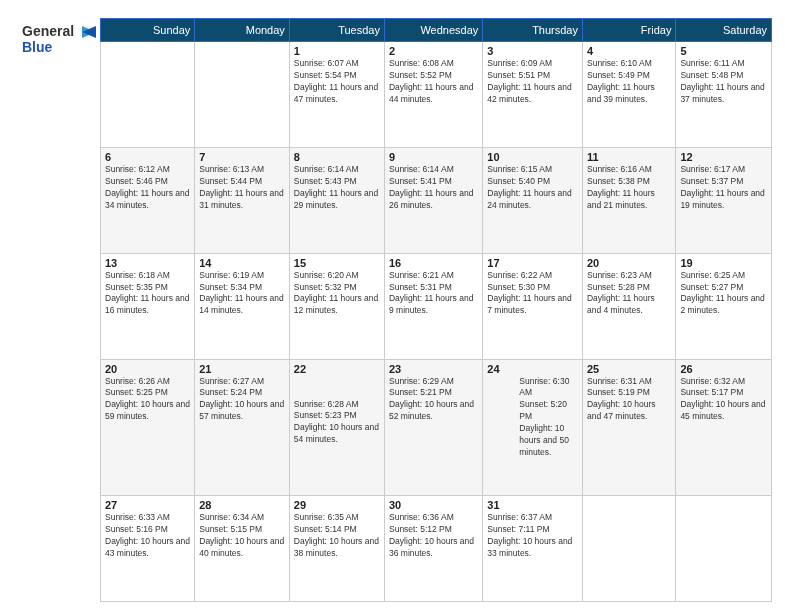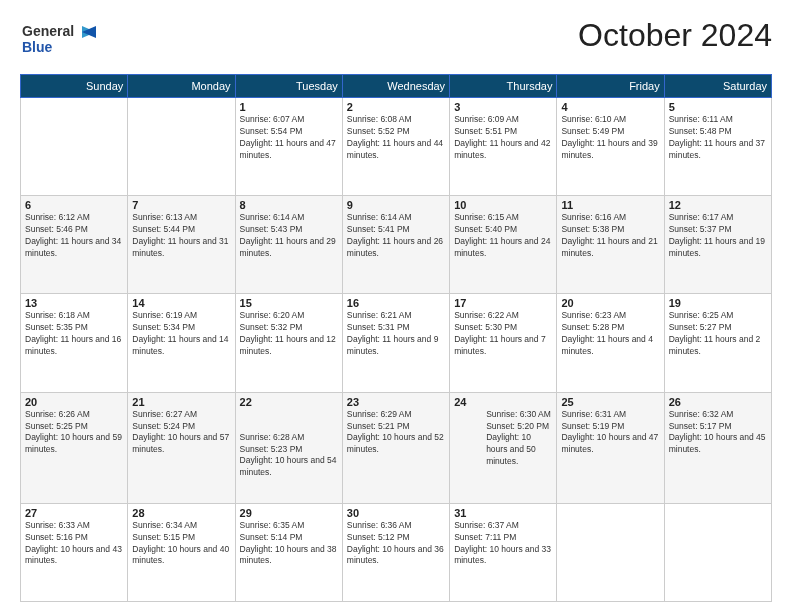--- a/index.html
+++ b/index.html
@@ -8,21 +8,21 @@
       background: #fff;
       width: 792px;
       height: 612px;
       overflow: hidden;
     }
     .page {
       width: 792px;
       height: 612px;
       padding: 18px 20px 10px 20px;
       display: flex;
-      flex-direction: column;
+      flex-direction: row;
     }
     .header {
       display: flex;
       justify-content: space-between;
       align-items: flex-start;
       margin-bottom: 8px;
     }
     .logo {
       display: flex;
       align-items: center;
@@ -102,21 +102,20 @@
           <svg width="80" height="44" viewBox="0 0 80 44">
             <text x="2" y="18" font-family="Arial" font-size="14" font-weight="bold" fill="#333">General</text>
             <text x="2" y="34" font-family="Arial" font-size="14" font-weight="bold" fill="#2255aa">Blue</text>
             <polygon points="62,8 76,14 62,20" fill="#3399cc"></polygon>
             <polygon points="62,14 76,8 76,20" fill="#1155aa"></polygon>
           </svg>
         </div>
       </div>
     </div>
     <div class="title-block">
-      <div class="month-title">October 2024</div>
     </div>
   </div>
 
   <table class="calendar">
     <thead>
       <tr>
         <th>Sunday</th>
         <th>Monday</th>
         <th>Tuesday</th>
         <th>Wednesday</th>

